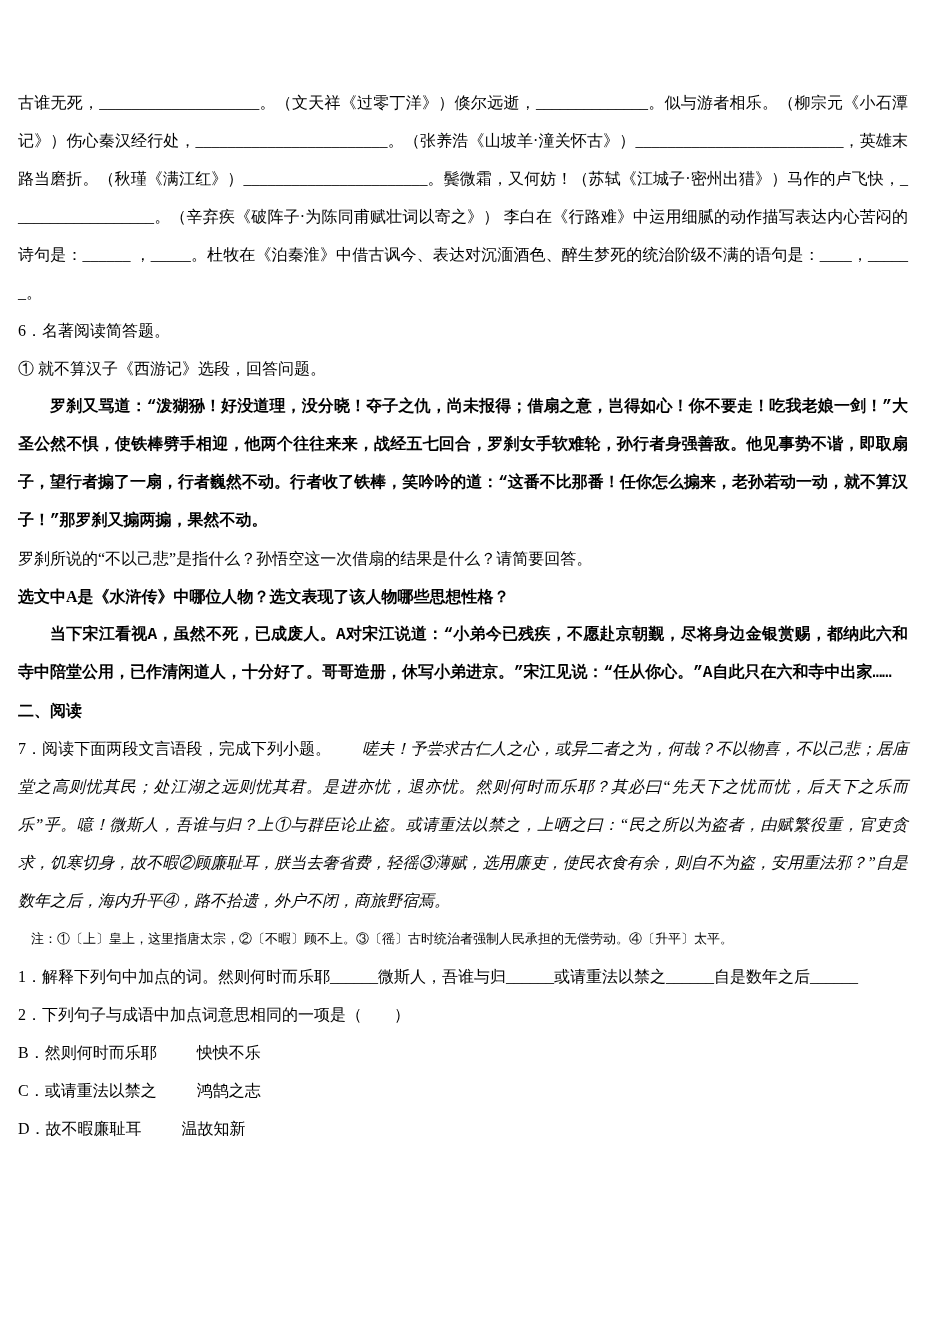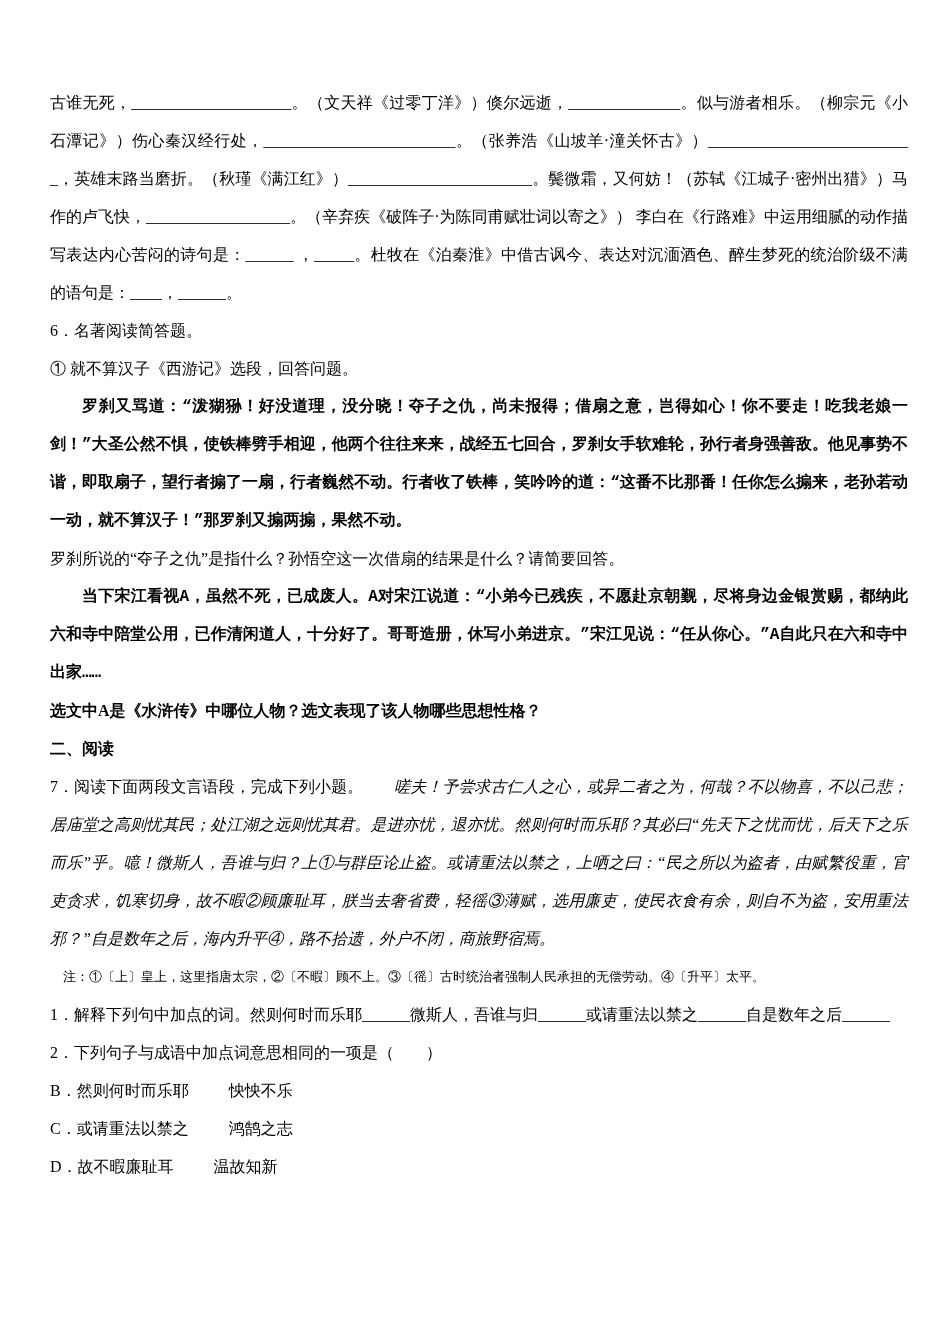--- a/index.html
+++ b/index.html
@@ -5,21 +5,21 @@
   * { margin: 0; padding: 0; box-sizing: border-box; }
   html, body { background: #ffffff; }
   .page {
     width: 950px;
     min-height: 1344px;
     margin: 0 auto;
     background: #ffffff;
     color: #000000;
     font-family: "Liberation Serif", "DejaVu Serif", serif;
     font-size: 16px;
-    padding: 84px 42px 40px 50px;
+    padding: 84px 42px 40px 18px;
   }
   .para {
     line-height: 38px;
     text-align: justify;
     word-break: break-all;
   }
   .indent2 { text-indent: 2em; font-family: Liberation Mono, monospace; }
   .passage { font-weight: 600; }
   .bold { font-weight: bold; }
   .kai { font-style: italic; margin-left: 31px; }
@@ -39,26 +39,26 @@
 <div class="page">
 
   <p class="para">古谁无死，____________________。（文天祥《过零丁洋》）倏尔远逝，______________。似与游者相乐。（柳宗元《小石潭记》）伤心秦汉经行处，________________________。（张养浩《山坡羊·潼关怀古》）__________________________，英雄末路当磨折。（秋瑾《满江红》）_______________________。鬓微霜，又何妨！（苏轼《江城子·密州出猎》）马作的卢飞快，__________________。（辛弃疾《破阵子·为陈同甫赋壮词以寄之》） 李白在《行路难》中运用细腻的动作描写表达内心苦闷的诗句是：______ ，_____。杜牧在《泊秦淮》中借古讽今、表达对沉湎酒色、醉生梦死的统治阶级不满的语句是：____，______。</p>
 
   <p class="para">6．名著阅读简答题。</p>
 
   <p class="para">① 就不算汉子《西游记》选段，回答问题。</p>
 
   <p class="para indent2 passage">罗刹又骂道：“泼猢狲！好没道理，没分晓！夺子之仇，尚未报得；借扇之意，岂得如心！你不要走！吃我老娘一剑！”大圣公然不惧，使铁棒劈手相迎，他两个往往来来，战经五七回合，罗刹女手软难轮，孙行者身强善敌。他见事势不谐，即取扇子，望行者搧了一扇，行者巍然不动。行者收了铁棒，笑吟吟的道：“这番不比那番！任你怎么搧来，老孙若动一动，就不算汉子！”那罗刹又搧两搧，果然不动。</p>
 
-  <p class="para">罗刹所说的“夺子之仇”是指什么？孙悟空这一次借扇的结果是什么？请简要回答。</p>
+  <p class="para">罗刹所说的“不以己悲”是指什么？孙悟空这一次借扇的结果是什么？请简要回答。</p>
 
 
+  <p class="para bold">选文中A是《水浒传》中哪位人物？选文表现了该人物哪些思想性格？</p>
+
   <p class="para indent2 passage">当下宋江看视A，虽然不死，已成废人。A对宋江说道：“小弟今已残疾，不愿赴京朝觐，尽将身边金银赏赐，都纳此六和寺中陪堂公用，已作清闲道人，十分好了。哥哥造册，休写小弟进京。”宋江见说：“任从你心。”A自此只在六和寺中出家……</p>
-
-  <p class="para bold">选文中A是《水浒传》中哪位人物？选文表现了该人物哪些思想性格？</p>
 
   <p class="para bold">二、阅读</p>
 
   <p class="para"><span>7．阅读下面两段文言语段，完成下列小题。</span><span class="kai">嗟夫！予尝求古仁人之心，或异二者之为，何哉？不以物喜，不以己悲；居庙堂之高则忧其民；处江湖之远则忧其君。是进亦忧，退亦忧。然则何时而乐耶？其必曰“先天下之忧而忧，后天下之乐而乐”乎。噫！微斯人，吾谁与归？上①与群臣论止盗。或请重法以禁之，上哂之曰：“民之所以为盗者，由赋繁役重，官吏贪求，饥寒切身，故不暇②顾廉耻耳，朕当去奢省费，轻徭③薄赋，选用廉吏，使民衣食有余，则自不为盗，安用重法邪？”自是数年之后，海内升平④，路不拾遗，外户不闭，商旅野宿焉。</span></p>
 
   <p class="note">注：①〔上〕皇上，这里指唐太宗，②〔不暇〕顾不上。③〔徭〕古时统治者强制人民承担的无偿劳动。④〔升平〕太平。</p>
 
   <p class="para">1．解释下列句中加点的词。然则何时而乐耶______微斯人，吾谁与归______或请重法以禁之______自是数年之后______</p>
 
   <p class="para">2．下列句子与成语中加点词意思相同的一项是（　　）</p>

